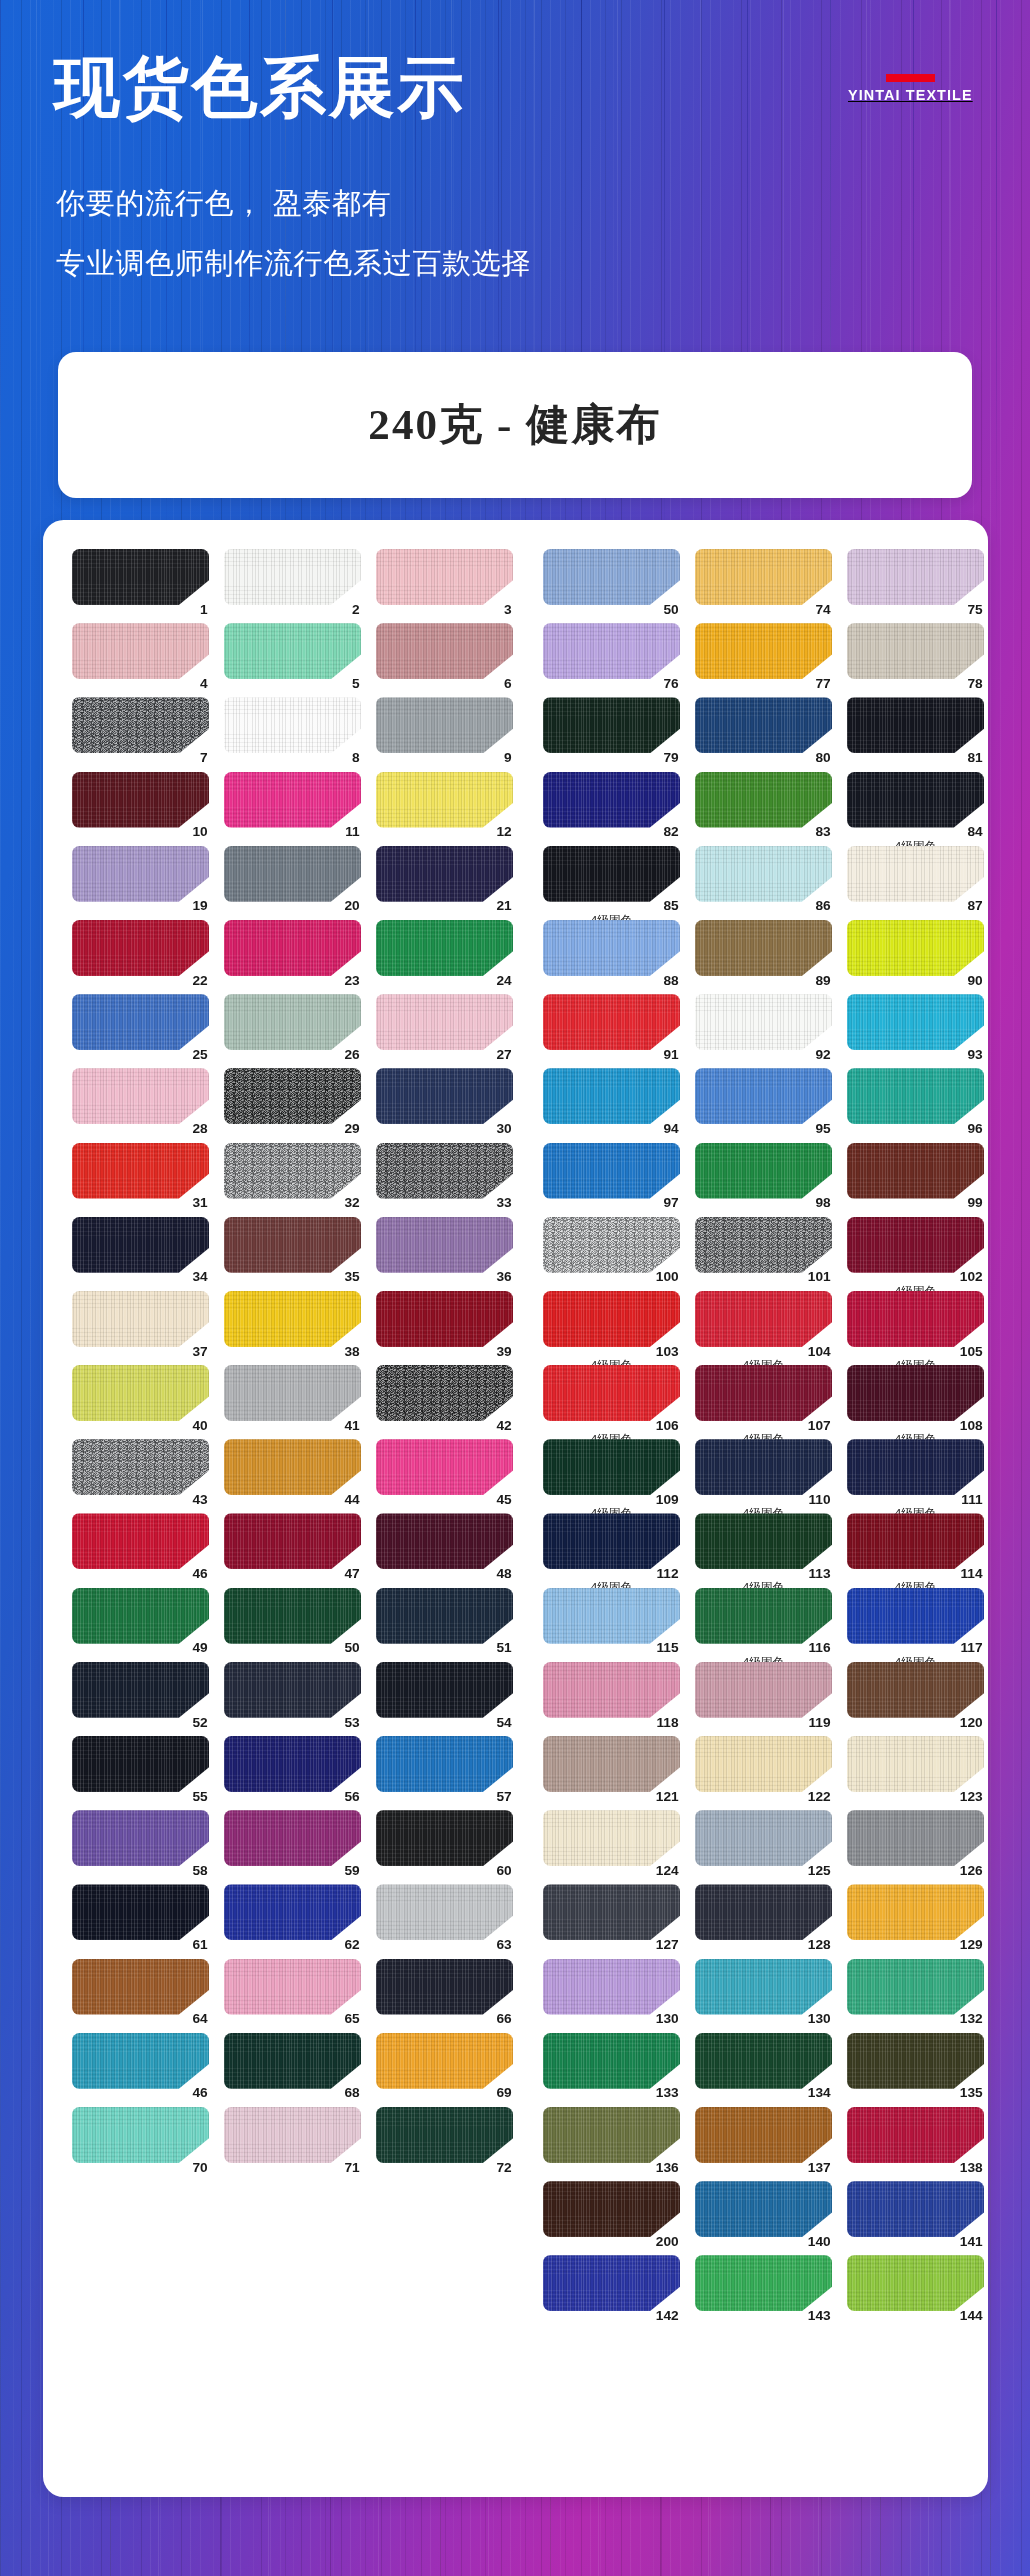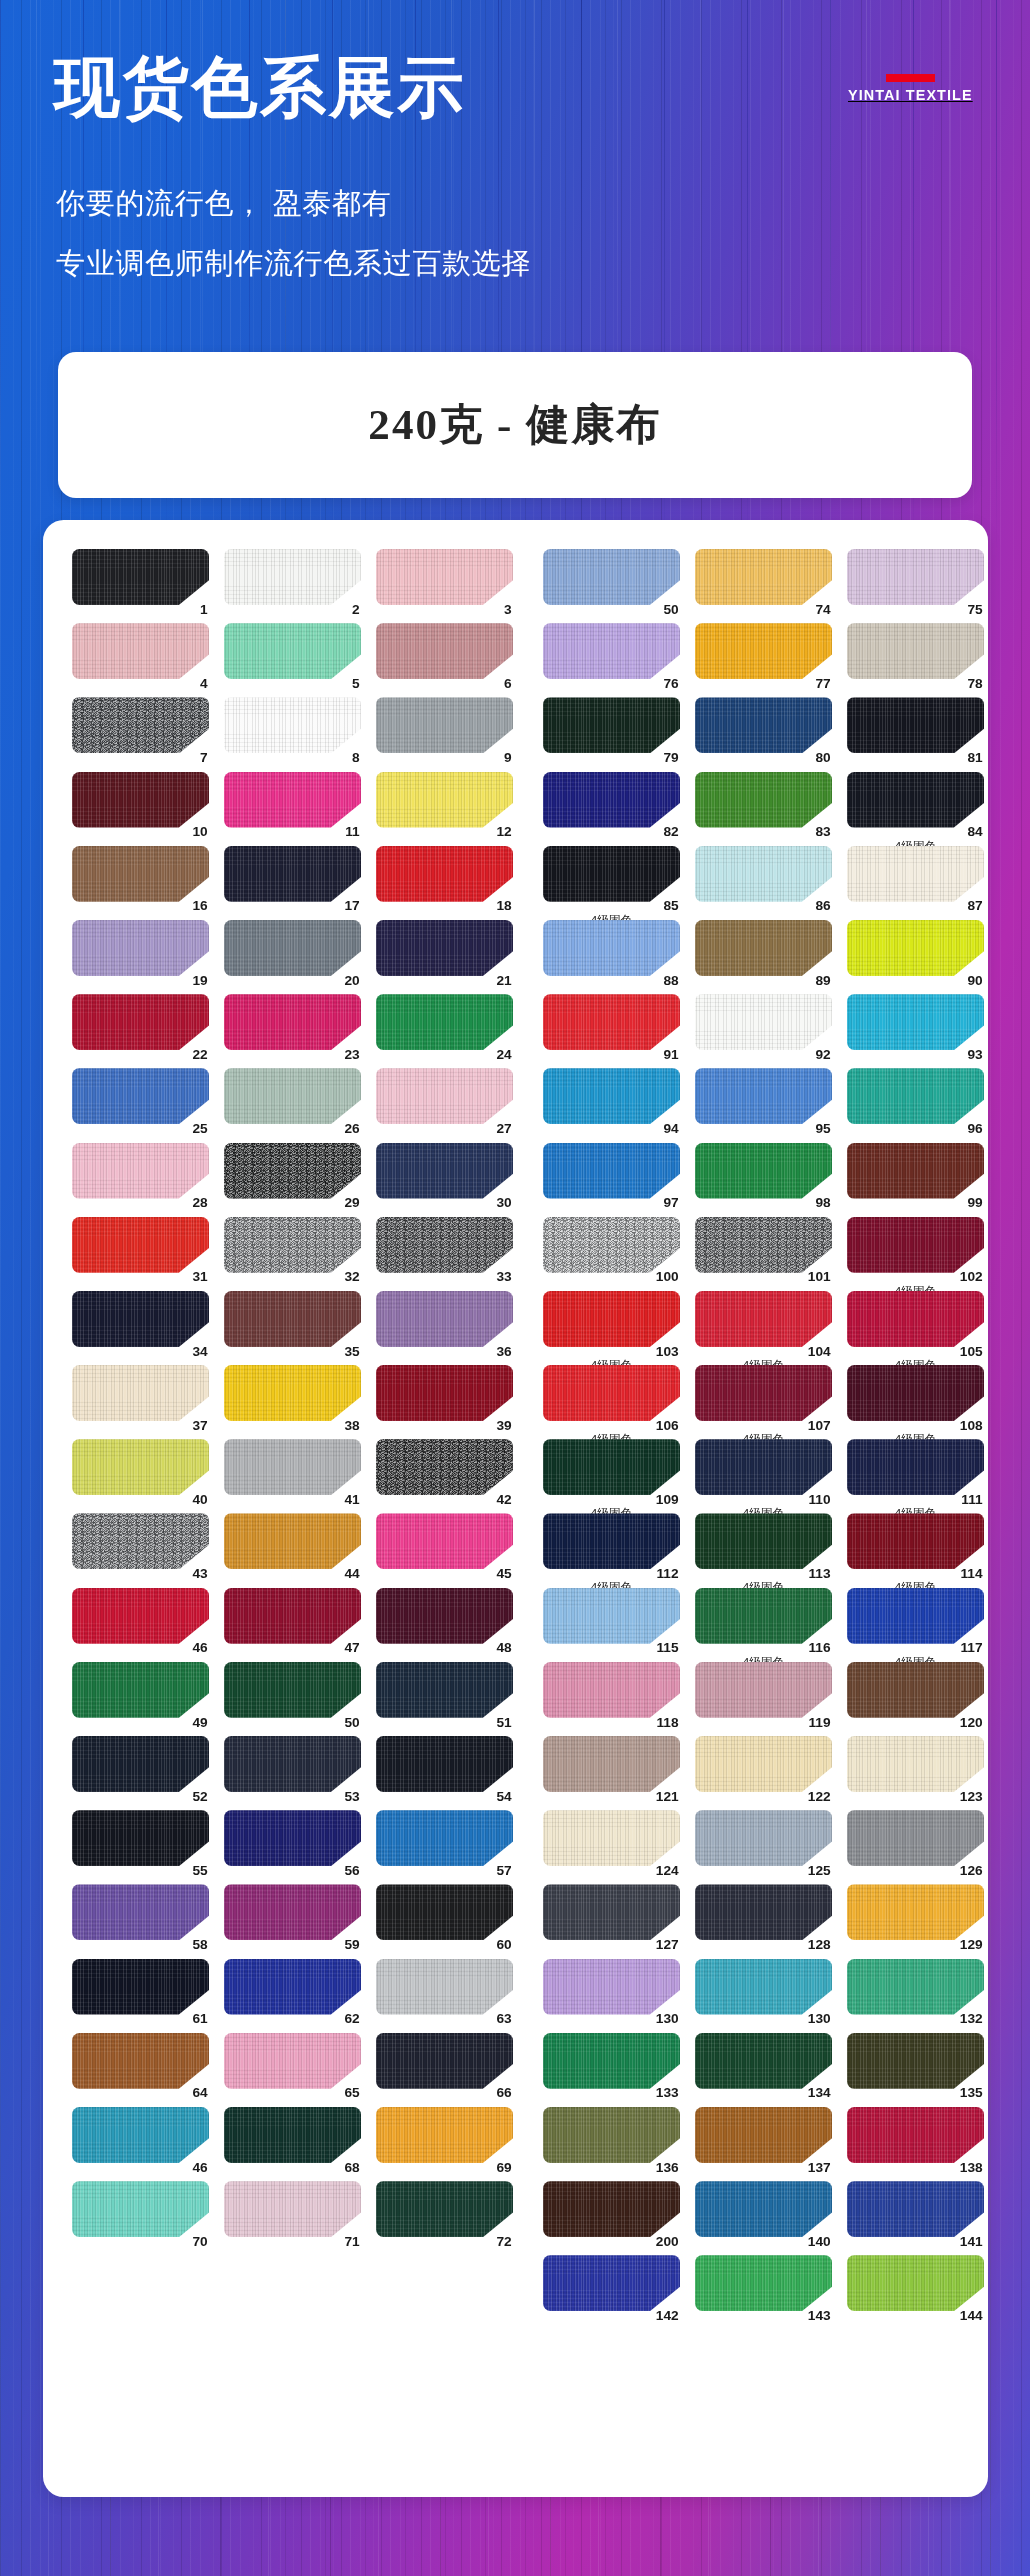--- a/index.html
+++ b/index.html
@@ -329,34 +329,20 @@
               <div class="chip" style="background: rgb(232, 49, 140);"></div>
               <div class="num">11</div>
             </div>
             <div class="cell">
               <div class="chip" style="background: rgb(241, 227, 94);"></div>
               <div class="num">12</div>
             </div>
           </div>
           <div class="srow">
             <div class="cell">
-              <div class="chip" style="background: rgb(138, 100, 73);"></div>
-              <div class="num">16</div>
-            </div>
-            <div class="cell">
-              <div class="chip" style="background: rgb(29, 31, 51);"></div>
-              <div class="num">17</div>
-            </div>
-            <div class="cell">
-              <div class="chip" style="background: rgb(217, 29, 38);"></div>
-              <div class="num">18</div>
-            </div>
-          </div>
-          <div class="srow">
-            <div class="cell">
               <div class="chip" style="background: rgb(165, 150, 200);"></div>
               <div class="num">19</div>
             </div>
             <div class="cell">
               <div class="chip" style="background: rgb(112, 122, 132);"></div>
               <div class="num">20</div>
             </div>
             <div class="cell">
               <div class="chip" style="background: rgb(37, 34, 73);"></div>
               <div class="num">21</div>

